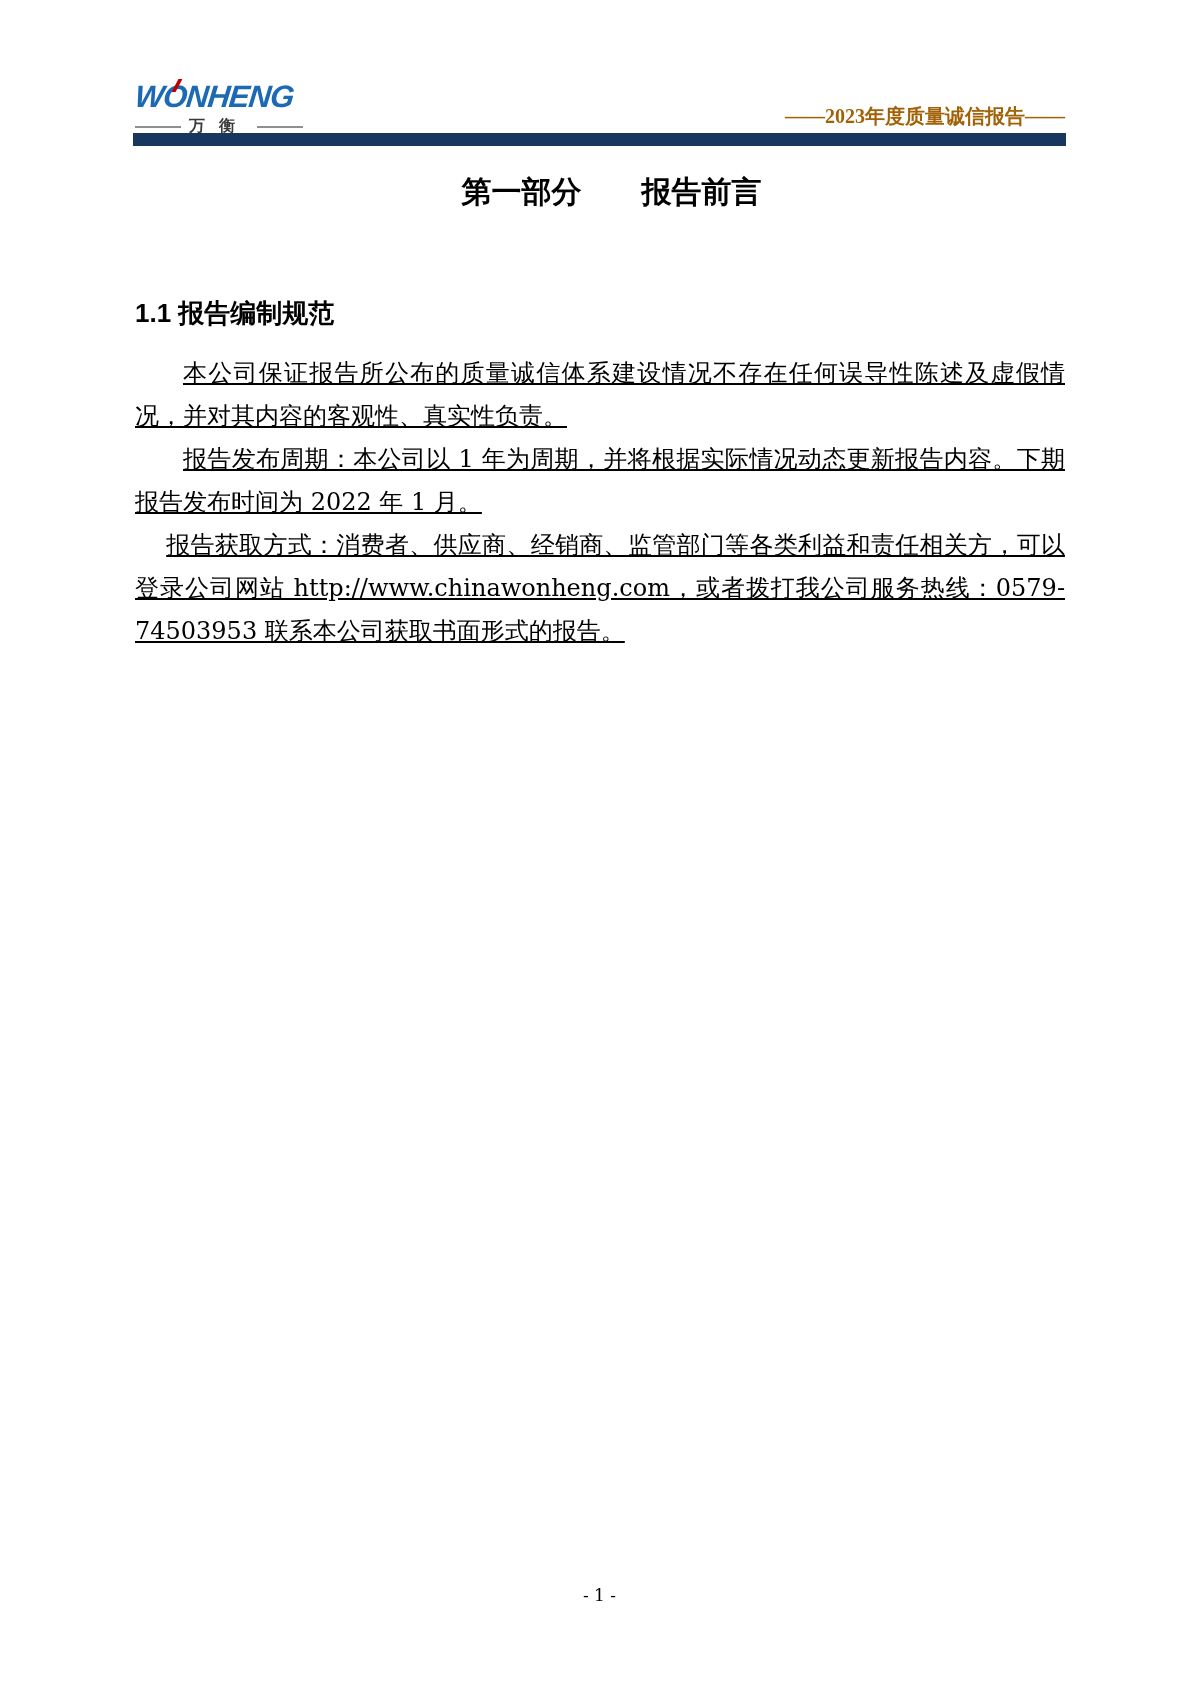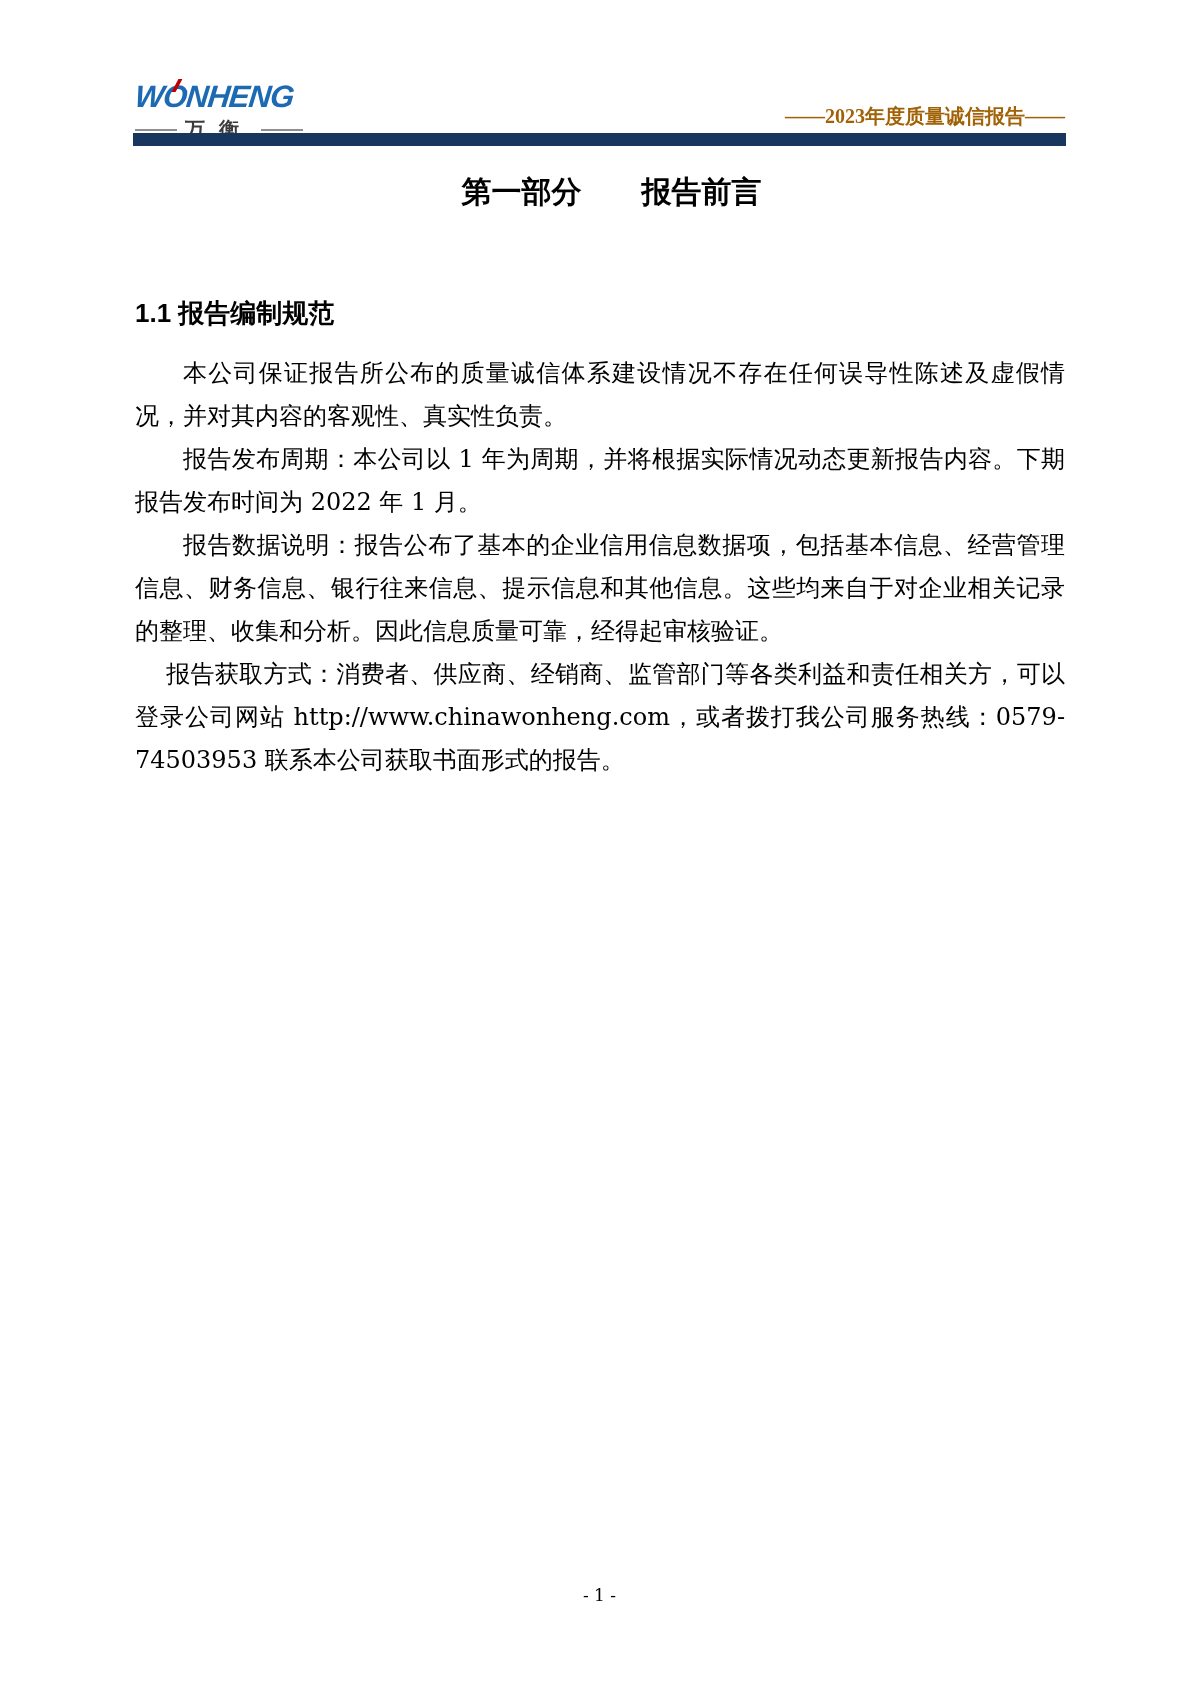--- a/index.html
+++ b/index.html
@@ -51,21 +51,21 @@
   }
   .logo-sub .rule {
     flex: 1;
     height: 2px;
     background: #8f8f8f;
   }
   .logo-sub .cn {
     padding: 0 8px;
     font-family: "Liberation Serif", "DejaVu Serif", serif;
     font-weight: bold;
-    font-size: 20px;
+    font-size: 16px;
     letter-spacing: 14px;
     color: #3a3a3a;
     white-space: nowrap;
   }
   .header-label {
     position: absolute;
     right: 134px;
     top: 103px;
     font-family: "Liberation Serif", "DejaVu Serif", serif;
     font-weight: bold;
@@ -113,20 +113,21 @@
     width: 930px;
     top: 352px;
     font-size: 24px;
     line-height: 43px;
     text-align: justify;
     color: #000;
   }
   .body-text p {
     margin: 0;
     text-indent: 2em;
+    text-decoration: underline;
   }
   .body-text p.short-indent {
     text-indent: 1.3em;
   }
 
   
   .page-footer {
     position: absolute;
     left: 0;
     top: 1585px;
@@ -155,21 +156,20 @@
     <div class="header-bar"></div>
   </div>
 
   <h1 class="doc-title">第一部分　　报告前言</h1>
 
   <h2 class="section-heading">1.1 报告编制规范</h2>
 
   <div class="body-text">
     <p>本公司保证报告所公布的质量诚信体系建设情况不存在任何误导性陈述及虚假情况，并对其内容的客观性、真实性负责。</p>
     <p>报告发布周期：本公司以 1 年为周期，并将根据实际情况动态更新报告内容。下期报告发布时间为 2022 年 1 月。</p>
-    <p>报告数据说明：报告公布了基本的企业信用信息数据项，包括基本信息、经营管理信息、财务信息、银行往来信息、提示信息和其他信息。这些均来自于对企业相关记录的整理、收集和分析。因此信息质量可靠，经得起审核验证。</p>
     <p class="short-indent">报告获取方式：消费者、供应商、经销商、监管部门等各类利益和责任相关方，可以登录公司网站 http://www.chinawonheng.com，或者拨打我公司服务热线：0579-74503953 联系本公司获取书面形式的报告。</p>
   </div>
 
   <div class="page-footer">
     <span>- 1 -</span>
   </div>
 
 </div>
 
 </body></html>

